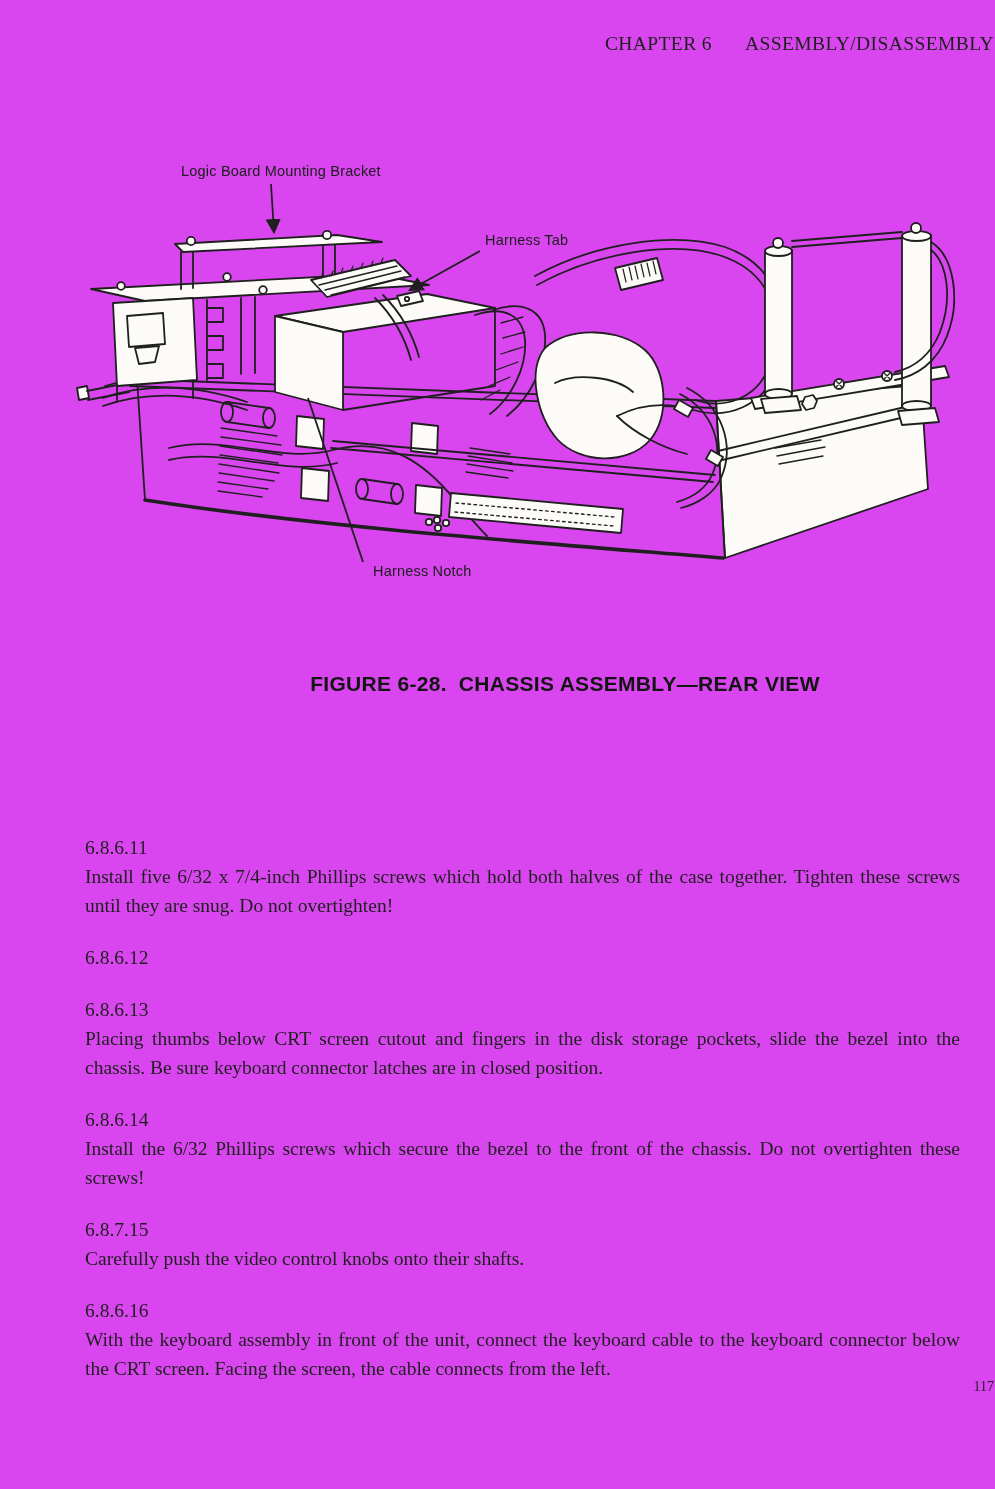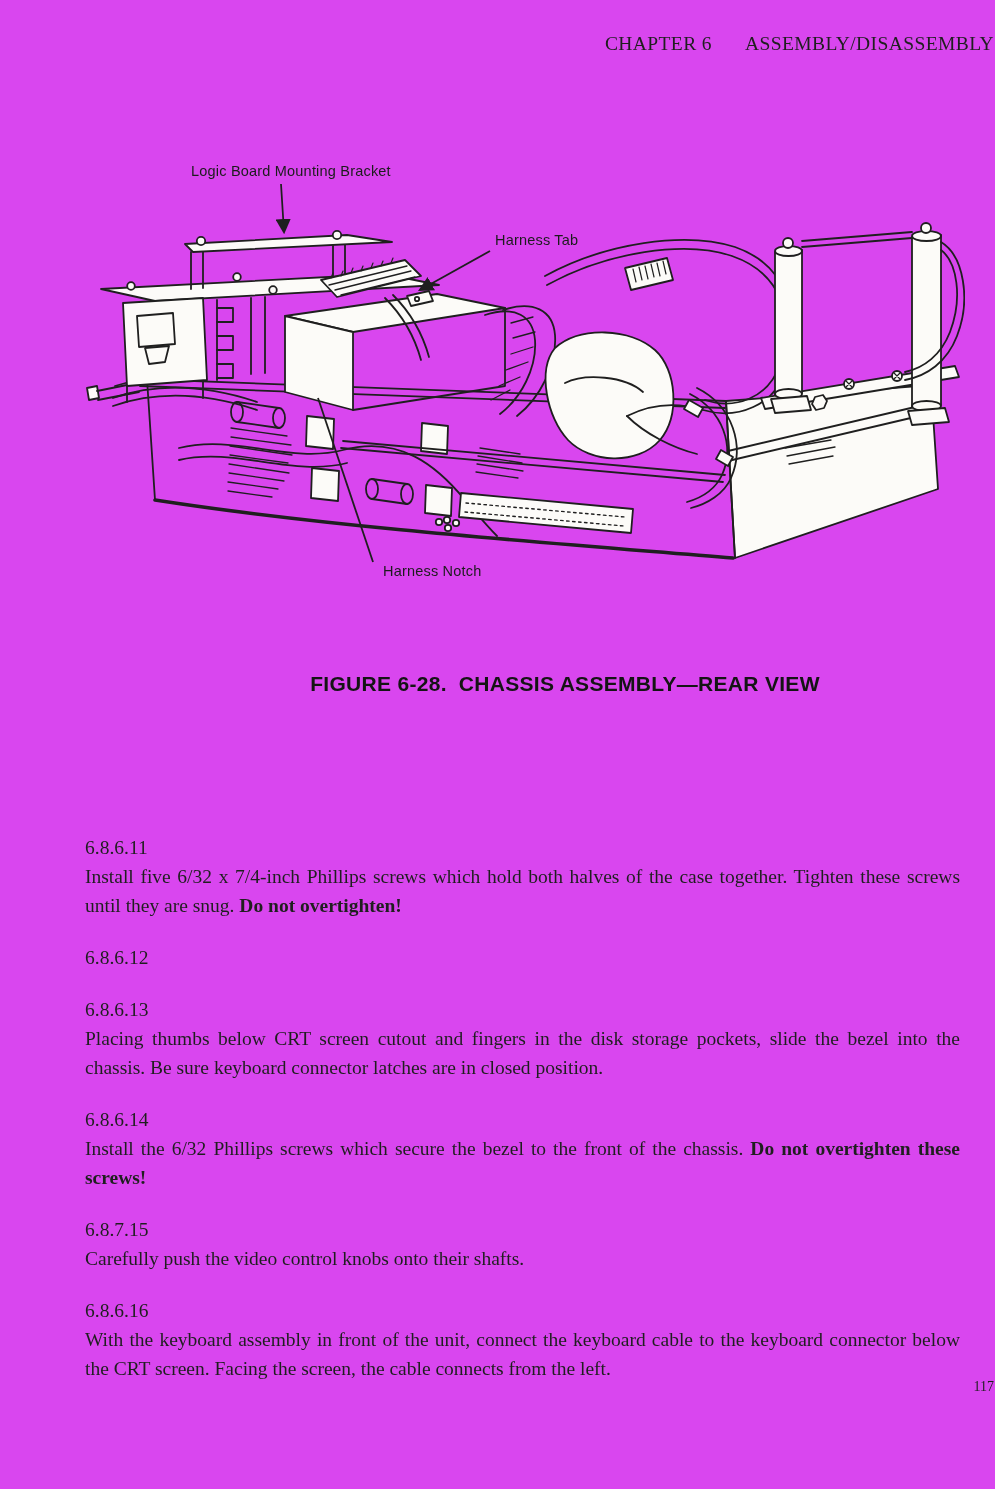--- a/index.html
+++ b/index.html
@@ -11,38 +11,38 @@
     color:#1f1f1f;
     font-family:"Liberation Serif","DejaVu Serif",serif;
     overflow:hidden;
     padding-left:45px;
   }
   .running-head{
     position:absolute;top:33px;right:46px;
     font-size:19.5px;letter-spacing:.4px;white-space:nowrap;
   }
   .running-head .gap{display:inline-block;width:33px;}
-  .figure-wrap{position:absolute;left:85px;top:148px;width:880px;height:460px;}
+  .figure-wrap{position:absolute;left:75px;top:148px;width:880px;height:460px;}
   svg text{
     font-family:"Liberation Sans","DejaVu Sans",sans-serif;
     font-size:14.5px;fill:#1c1c1c;letter-spacing:.2px;
   }
   .fig-caption{
     position:absolute;left:90px;right:0;top:672px;
     text-align:center;
     font-family:Liberation Sans, sans-serif;
     font-weight:bold;font-size:21px;letter-spacing:.3px;
     color:#141414;white-space:nowrap;
   }
   .fig-caption .cap-gap{display:inline-block;width:12px;}
   .steps{position:absolute;left:85px;top:833px;width:875px;}
   .step{display:flex;margin-bottom:23px;font-size:19.5px;line-height:29px;flex-direction:column;}
   .step-num{width:120px;flex:none;}
   .step-body{flex:1;text-align:justify;}
-  .step-body strong{font-weight:bold;}
+  .step-body strong{font-weight:normal;}
   .page-number{
     position:absolute;top:1379px;right:46px;
     font-size:14px;
   }
 </style>
 </head>
 <body>
 
 <div class="page">
 

